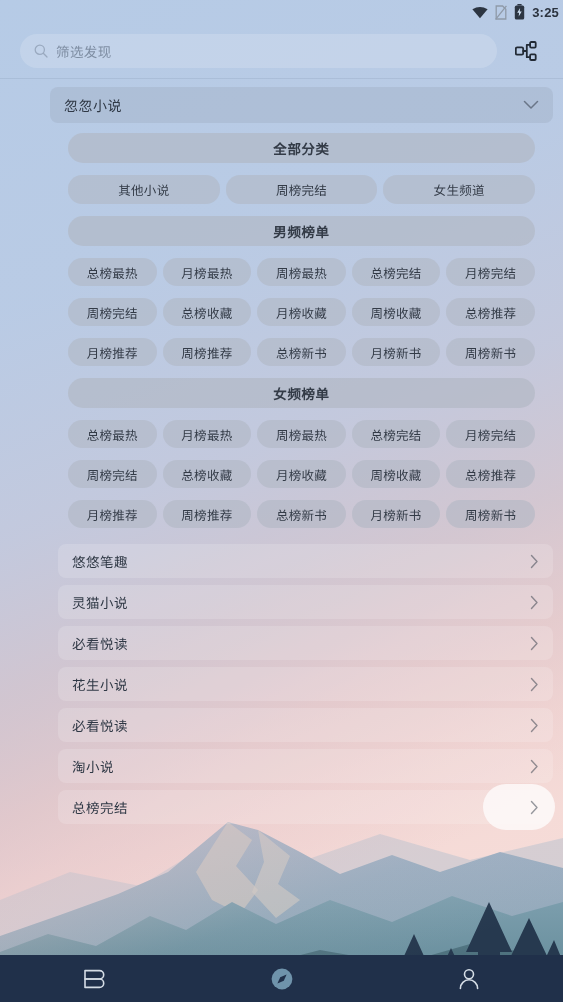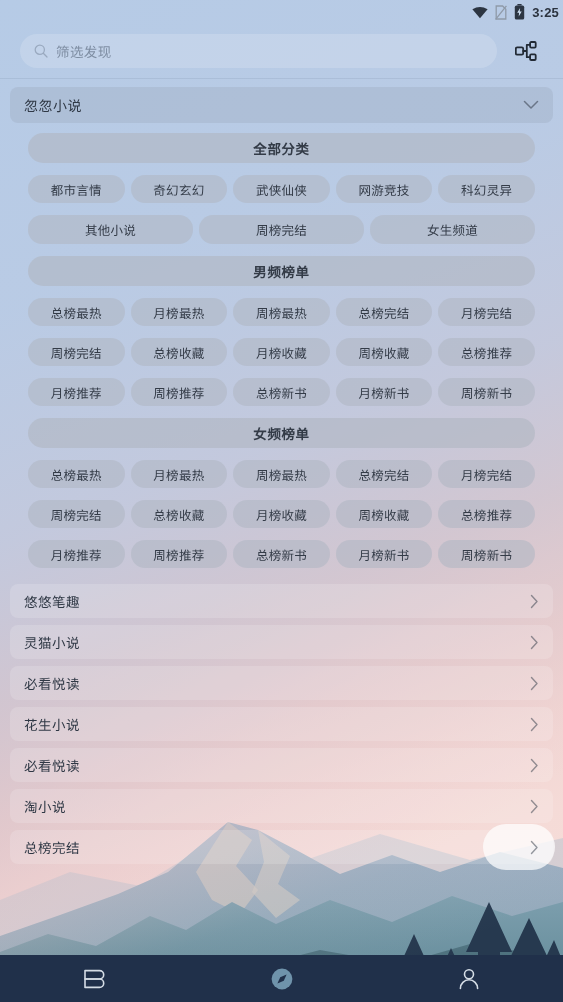--- a/index.html
+++ b/index.html
@@ -83,21 +83,21 @@
   
   .header-sep {
     height: 1px; width: 100%;
     background: rgba(120,140,165,0.20);
   }
 
   
   .content { padding: 8px 0 0 0; }
 
   
-  .source-panel { padding: 0 10px; }
+  .source-panel { padding: 0 10px; margin-left: 40px; }
   .source-head {
     height: 36px;
     background: rgba(160,175,196,0.42);
     border-radius: 8px;
     display: flex; align-items: center;
     padding: 0 14px;
     margin-bottom: 10px;
   }
   .source-head .name {
     font-size: 14px; color: #2f3845; letter-spacing: .5px; flex: 1;
@@ -133,21 +133,21 @@
     background: rgba(176,183,194,0.58);
     display: flex; align-items: center; justify-content: center;
     font-size: 12.5px;
     color: #333b47;
     letter-spacing: .3px;
     white-space: nowrap;
   }
   .chip-row.wide-3 .chip { flex: 1 1 0; height: 29px; text-align: right; }
 
   
-  .source-list { padding: 4px 10px 0 10px; }
+  .source-list { padding: 4px 10px 0 10px; margin-left: 48px; }
   .source-item {
     position: relative;
     height: 34px;
     border-radius: 8px;
     background: rgba(255,255,255,0.16);
     display: flex; align-items: center;
     padding: 0 14px;
     margin-bottom: 7px;
   }
   .source-item .name {
@@ -271,27 +271,20 @@
 
     <div class="source-panel">
       <div class="source-head">
         <span class="name">忽忽小说</span>
         <svg class="chev-down" width="16" height="10" viewBox="0 0 16 10">
           <path d="M1.5 1.5 L8 8 L14.5 1.5" fill="none" stroke="#333c49" stroke-width="1.5" stroke-linecap="round" stroke-linejoin="round"></path>
         </svg>
       </div>
       <div class="group-wrap" id="groups">
           <div class="section-chip">全部分类</div>
-          <div class="chip-row">
-            <div class="chip">都市言情</div>
-            <div class="chip">奇幻玄幻</div>
-            <div class="chip">武侠仙侠</div>
-            <div class="chip">网游竞技</div>
-            <div class="chip">科幻灵异</div>
-          </div>
           <div class="chip-row wide-3">
             <div class="chip">其他小说</div>
             <div class="chip">周榜完结</div>
             <div class="chip">女生频道</div>
           </div>
           <div class="section-chip">男频榜单</div>
           <div class="chip-row">
             <div class="chip">总榜最热</div>
             <div class="chip">月榜最热</div>
             <div class="chip">周榜最热</div>

